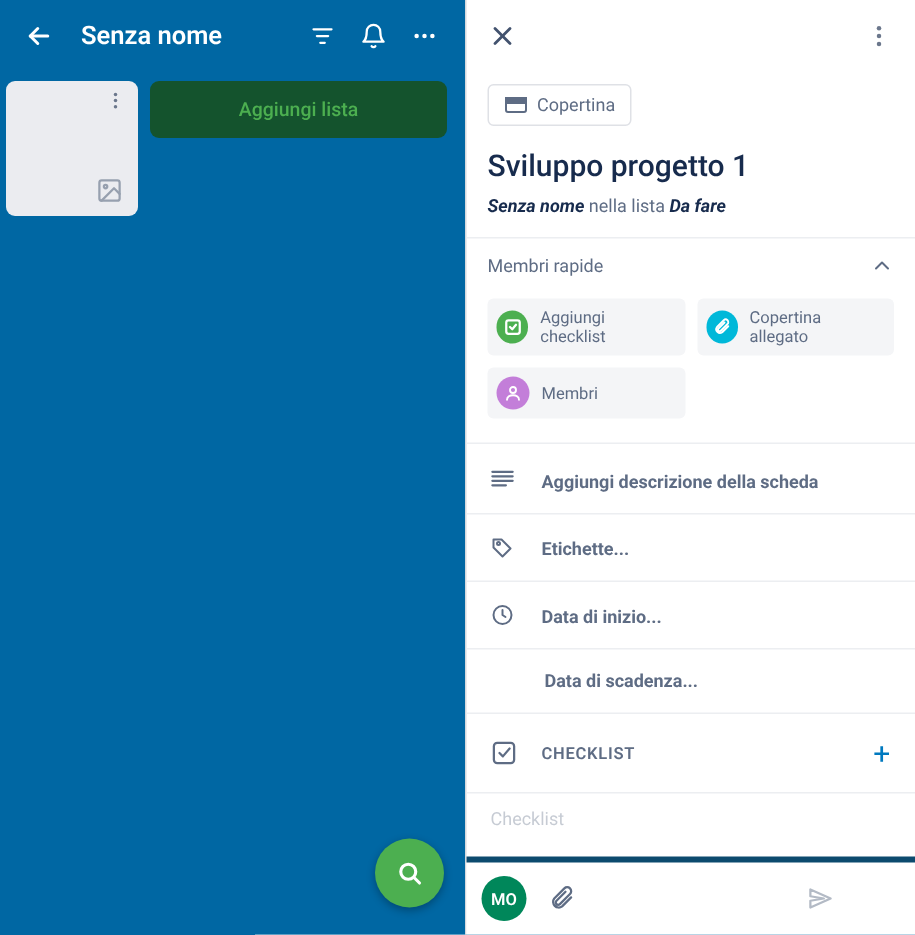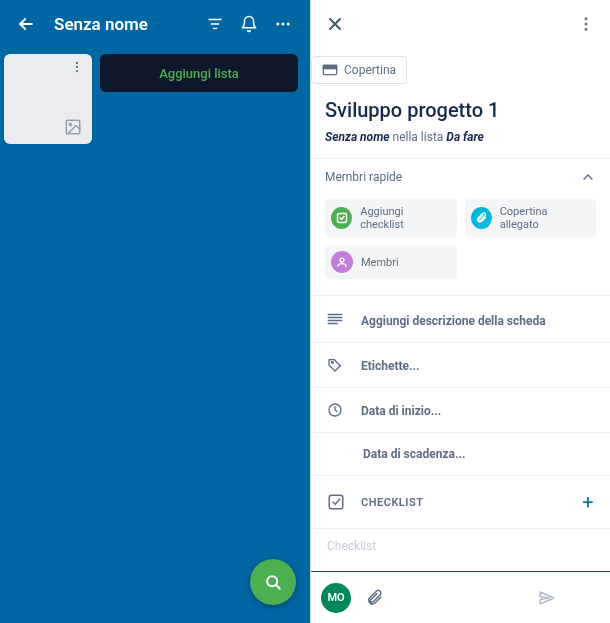--- a/index.html
+++ b/index.html
@@ -7,47 +7,47 @@
   
   .left-panel { width: 310px; height: 623px; background: #0067a3; position: relative; }
   .left-header { height: 48px; display: flex; align-items: center; padding: 0 10px; color: #fff; }
   .back-btn { width: 32px; height: 32px; display:flex; align-items:center; justify-content:center; cursor:pointer; }
   .board-title { flex: 1; font-size: 17px; font-weight: 600; padding-left: 12px; color:#fff; }
   .hdr-icon { width: 34px; height: 34px; display:flex; align-items:center; justify-content:center; cursor:pointer; }
   .board-body { display:flex; padding: 6px 0 0 0; gap: 8px; }
   .list-card { width: 88px; background:#ebecf0; border-radius:6px; margin-left:4px; padding:6px 4px 8px 4px; display:flex; flex-direction:column; align-items:flex-end; min-height:90px; }
   .list-menu { color:#6b778c; font-size:14px; padding-right:4px; line-height:1; height:22px;}
   .img-placeholder { align-self:stretch; display:flex; justify-content:flex-end; padding:4px 6px 0 0; margin-top:auto;}
-  .add-list-btn { background:#0f172a; color:#4caf50; font-size:13px; font-weight:500; border-radius:6px; height:38px; width:198px; display:flex; align-items:center; justify-content:center; cursor:pointer; }
+  .add-list-btn { background:#14532d; color:#4caf50; font-size:13px; font-weight:500; border-radius:6px; height:38px; width:198px; display:flex; align-items:center; justify-content:center; cursor:pointer; }
   .fab { position:absolute; right:14px; bottom:18px; width:46px; height:46px; border-radius:50%; background:#4caf50; display:flex; align-items:center; justify-content:center; cursor:pointer; box-shadow:0 2px 6px rgba(0,0,0,.3);}
   
   .right-panel { width:300px; height:623px; background:#fff; display:flex; flex-direction:column; position:relative; border-left:1px solid #d5d9de;}
   .r-header { height:48px; display:flex; align-items:center; padding:0 6px; }
   .close-btn { width:36px; height:36px; display:flex; align-items:center; justify-content:center; cursor:pointer; }
   .r-header-spacer { flex:1; }
   .kebab { width:36px; height:36px; display:flex; align-items:center; justify-content:center; cursor:pointer; color:#6b778c;}
-  .cover-row { padding:8px 14px 14px 0; }
+  .cover-row { padding:8px 14px 14px 14px; }
   .cover-chip { display:inline-flex; align-items:center; gap:6px; border:1px solid #dfe1e6; border-radius:4px; padding:6px 10px; font-size:12px; color:#5e6c84; cursor:pointer; }
   .card-title { font-size:20px; font-weight:500; color:#172b4d; padding:0 14px 8px 14px;}
   .card-sub { font-size:12px; color:#5e6c84; padding:0 0 14px 14px;}
   .card-sub b { color:#172b4d; font-style:italic;}
   .section-hdr { display:flex; align-items:center; padding:10px 14px; font-size:12px; color:#5e6c84; border-top:1px solid #eceef1;}
   .section-hdr .chev { margin-left:auto; }
   .quick-grid { display:flex; flex-wrap:wrap; gap:8px; padding:4px 14px 16px 14px;}
   .qchip { display:flex; align-items:center; gap:8px; background:#f4f5f7; border-radius:4px; padding:6px 10px 6px 6px; font-size:11px; color:#5e6c84; cursor:pointer; width:calc(50% - 4px);}
   .qchip .dot { width:22px; height:22px; border-radius:50%; display:flex; align-items:center; justify-content:center;}
   .dot-green { background:#4caf50;}
   .dot-teal { background:#00b8d9;}
   .dot-purple { background:#c37ed9;}
   .row { display:flex; align-items:flex-end; gap:16px; padding:14px 14px; font-size:12px; color:#5e6c84; border-top:1px solid #eceef1; cursor:pointer;font-weight:bold;}
   .row.noicon { padding-left:52px;}
   .row .ricon { width:20px; display:flex; justify-content:center;}
   .checklist-row { display:flex; align-items:center; padding:14px 16px; font-size:11px; font-weight:600; letter-spacing:.5px; color:#5e6c84; border-top:1px solid #eceef1;}
   .checklist-row .plus { margin-left:auto; color:#0079bf; font-size:20px; font-weight:400; cursor:pointer;}
-  .comment-bar { position:absolute; bottom:0; left:0; right:0; height:52px; display:flex; align-items:center; gap:8px; padding:0 10px; background:#fff; border-top:1px solid #0c4a6e;}
+  .comment-bar { position:absolute; bottom:0; left:0; right:0; height:52px; display:flex; align-items:center; gap:8px; padding:0 10px; background:#fff; border-top:4px solid #0c4a6e;}
   .avatar { width:30px; height:30px; border-radius:50%; background:#00875a; color:#fff; font-size:11px; font-weight:600; display:flex; align-items:center; justify-content:center;}
   .comment-input { flex:1; height:34px; border:1px solid #dfe1e6; border-radius:17px; padding:0 34px 0 14px; font-size:12px; color:#5e6c84; outline:none;}
   .send-btn { position:absolute; right:48px; width:30px; height:30px; display:flex; align-items:center; justify-content:center; cursor:pointer;}
   .attach-btn { width:30px; height:30px; display:flex; align-items:center; justify-content:center; cursor:pointer;}
   .faded-row { padding:10px 16px 0 16px; font-size:12px; color:#5e6c84; border-top:1px solid #eceef1;}
   svg { display:block; }
 </style>
 </head>
 <body>
 

